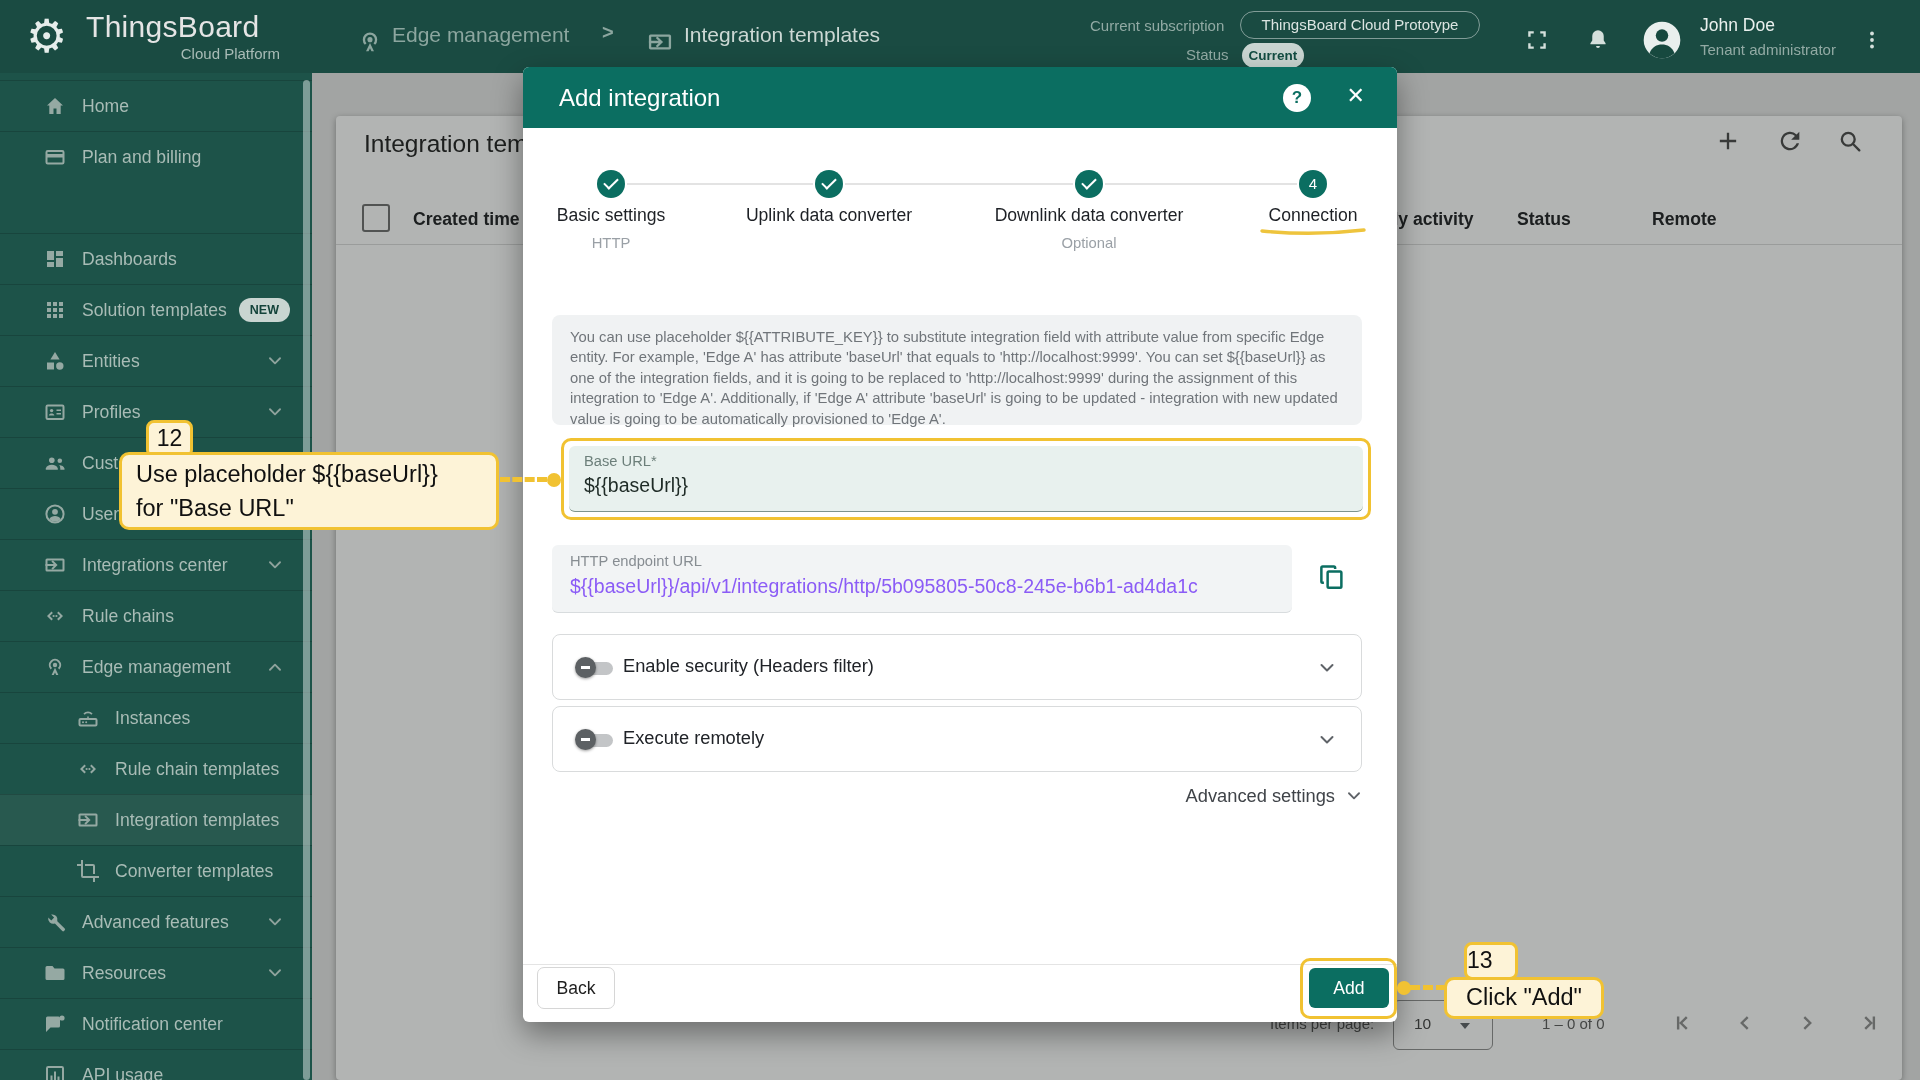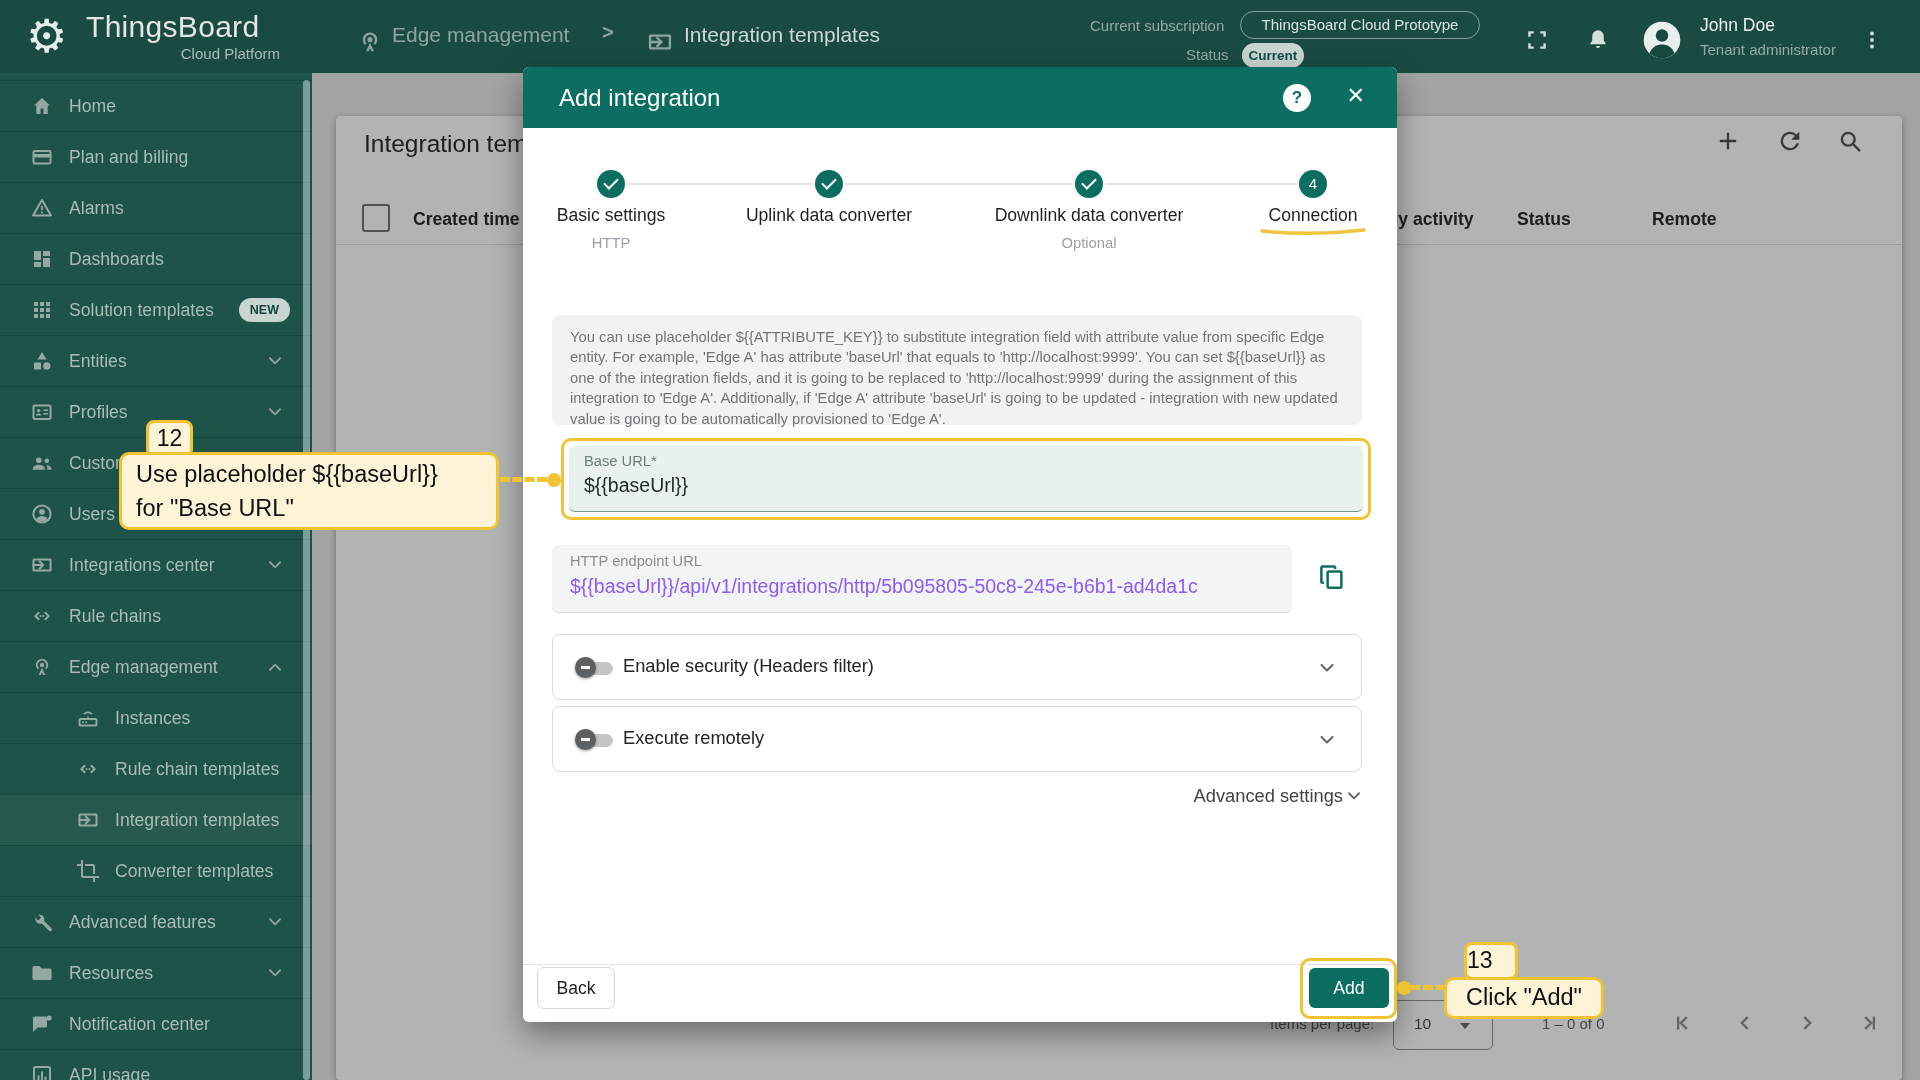--- a/index.html
+++ b/index.html
@@ -23,21 +23,21 @@
   #status-label{left:1186px;top:46px;font-size:15px;color:#92aaa4;}
   #status-badge{left:1242px;top:43px;width:62px;height:25px;background:#c9d5d1;border-radius:13px;
                 text-align:center;line-height:25px;font-size:13.5px;font-weight:700;color:#134d42;}
   #user-name{left:1700px;top:15px;font-size:17.5px;color:#eaf0ee;}
   #user-role{left:1700px;top:41px;font-size:15px;color:#92aaa4;}
   .tb-ic{color:#d5e0dc;}
 
   
   #sidebar{left:0;top:73px;width:312px;height:1007px;background:#1d5349;overflow:hidden;z-index:3;}
   .nav-item{position:absolute;left:0;width:312px;height:51px;display:flex;align-items:center;
-            gap:15px;padding-left:30px;box-sizing:border-box;border-top:1px solid rgba(0,0,0,.16);
+            gap:15px;padding-left:43px;box-sizing:border-box;border-top:1px solid rgba(0,0,0,.16);
             color:#95a9a3;cursor:pointer;}
   .nav-item .nlbl{font-size:17.6px;color:#a9bcb6;white-space:nowrap;}
   .nav-item.sub{padding-left:76px;}
   .nav-item.sel{background:#28594f;}
   .nchev{position:absolute;right:26px;color:#8fa39d;}
   .nbadge{position:absolute;right:22px;top:13px;height:24px;padding:0 11px;background:#c9d5d1;
           border-radius:12px;font-size:12.5px;font-weight:700;color:#14443b;line-height:24px;}
   #side-scroll{left:303px;top:80px;width:7px;height:1000px;background:rgba(222,232,229,.5);border-radius:4px;}
 
   
@@ -87,21 +87,21 @@
   #copy-btn{left:794px;top:495px;color:#0b6e61;}
   .tcard{position:absolute;left:29px;width:810px;height:66px;background:#fff;border:1px solid #d9dbdc;
          border-radius:8px;box-sizing:border-box;}
   .tcard .tlabel{position:absolute;left:70px;top:20px;font-size:18.3px;color:#202328;}
   .tchev{position:absolute;right:22px;top:21px;color:#5f6368;}
   .tgl{position:absolute;left:22px;top:22px;width:40px;height:22px;}
   .tgl .track{position:absolute;left:4px;top:4.5px;width:34px;height:13px;border-radius:7px;background:#c3c5c7;}
   .tgl .thumb{position:absolute;left:0;top:0;width:21px;height:21px;border-radius:50%;background:#5c6063;
               box-shadow:0 1px 3px rgba(0,0,0,.4);}
   .tgl .thumb::after{content:"";position:absolute;left:6px;top:9.4px;width:9px;height:2.4px;background:#fff;}
-  #adv-row{right:32px;top:718px;display:flex;align-items:center;gap:0;color:#3f4348;}
+  #adv-row{right:32px;top:718px;display:flex;align-items:center;gap:8px;color:#3f4348;}
   #adv-label{font-size:18.3px;}
   #m-divider{left:0;top:897px;width:874px;height:1px;background:#e4e4e4;}
   #back-btn{left:14px;top:900px;width:78px;height:42px;background:#fff;border:1px solid #d6d6d6;border-radius:7px;
             font-size:17.6px;font-weight:500;color:#1f1f1f;font-family:inherit;cursor:pointer;}
   #add-btn{left:786px;top:901px;width:80px;height:40px;background:#0b6e61;border:none;border-radius:6px;
            font-size:17.6px;font-weight:500;color:#fff;font-family:inherit;cursor:pointer;}
 
   
   .anno{z-index:20;background:#fdf3d7;border:3.5px solid #f1c232;box-sizing:border-box;color:#101010;}
   #a12-badge{left:146px;top:420px;width:47px;height:38px;border-radius:8px;text-align:center;
@@ -295,26 +295,20 @@
       <svg class="ic" width="24" height="24">
           <use href="#i-home"></use>
         </svg>
       <span class="nlbl">Home</span>
     </div>
     <div class="nav-item" style="top:58px">
       <svg class="ic" width="24" height="24">
           <use href="#i-card"></use>
         </svg>
       <span class="nlbl">Plan and billing</span>
-    </div>
-    <div class="nav-item" style="top:109px">
-      <svg class="ic" width="24" height="24">
-          <use href="#i-warn"></use>
-        </svg>
-      <span class="nlbl">Alarms</span>
     </div>
     <div class="nav-item" style="top:160px">
       <svg class="ic" width="24" height="24">
           <use href="#i-dash"></use>
         </svg>
       <span class="nlbl">Dashboards</span>
     </div>
     <div class="nav-item" style="top:211px">
       <svg class="ic" width="24" height="24">
           <use href="#i-apps"></use>

